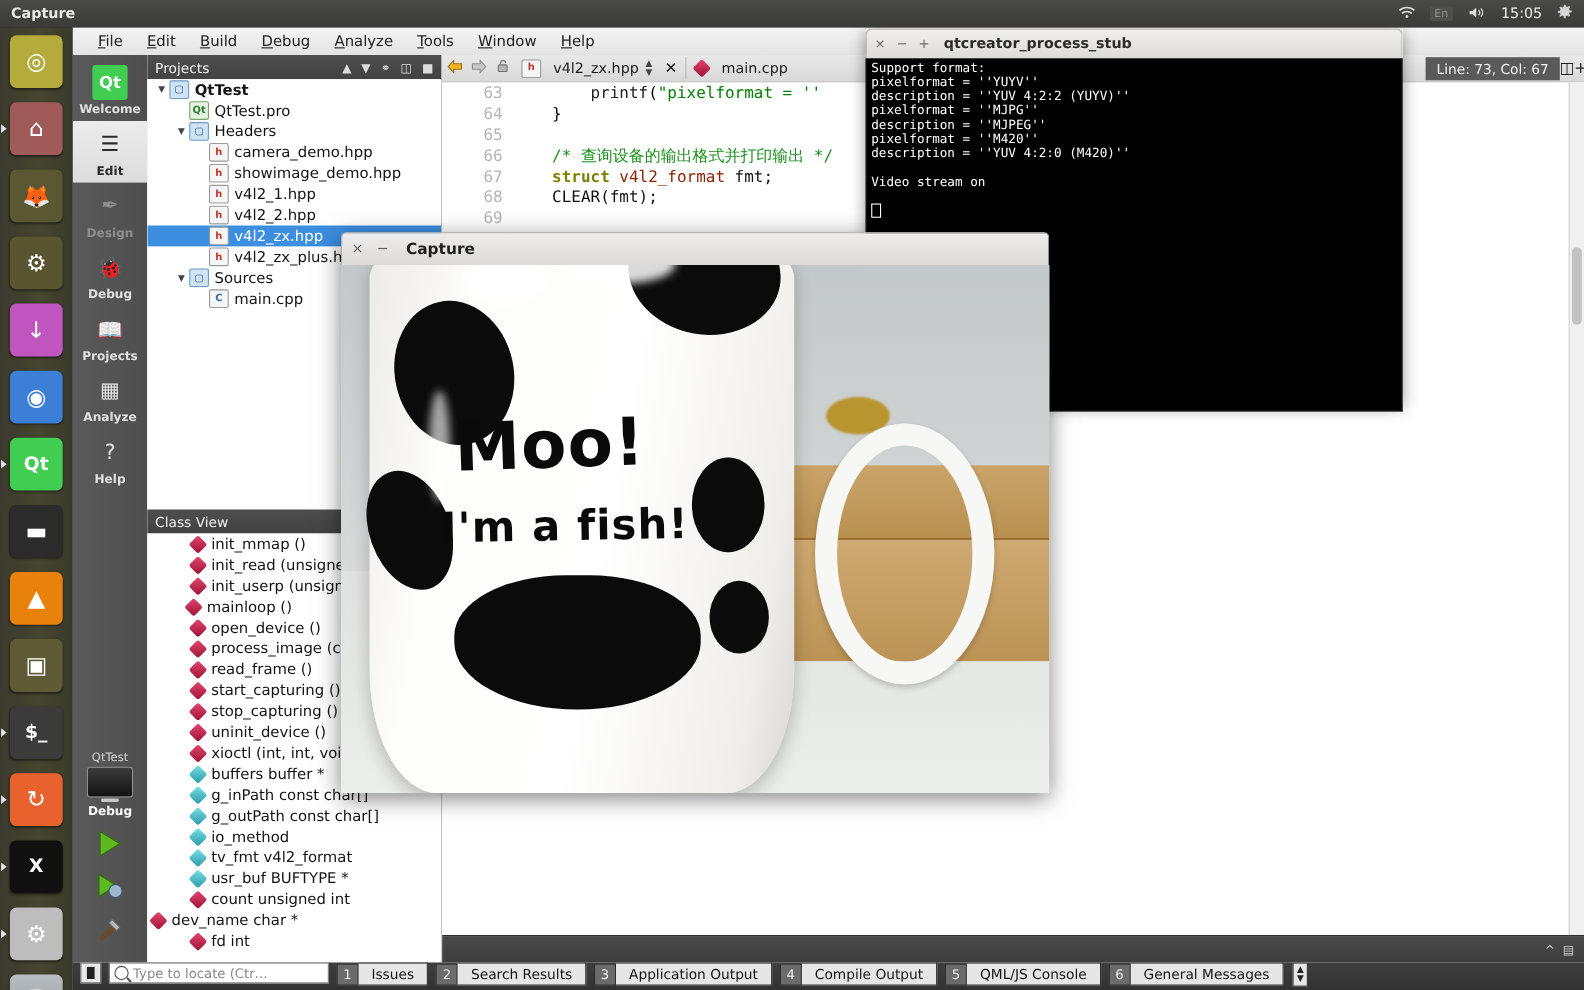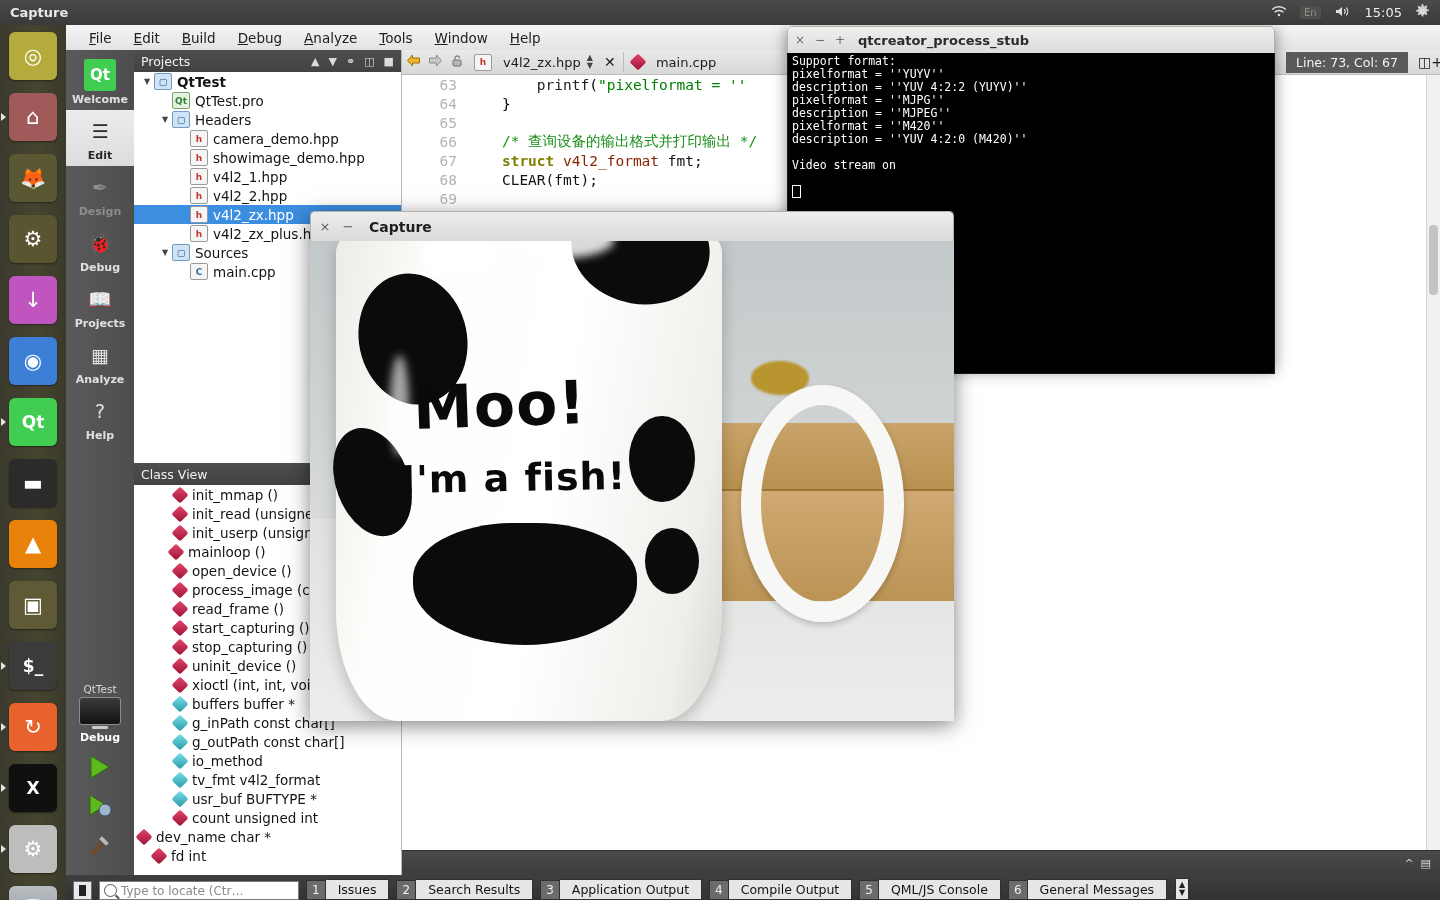--- a/index.html
+++ b/index.html
@@ -78,42 +78,42 @@
   .d-cyan{background:linear-gradient(135deg,#79e0e8,#2b9aa8);}
 
   
   #editorarea{flex:1;display:flex;flex-direction:column;background:#efefef;min-width:0;}
   #edtoolbar{height:24px;background:linear-gradient(to bottom,#e9e9e9,#d8d8d8);
     border-bottom:1px solid #bcbcbc;display:flex;align-items:center;font-size:13px;color:#1c1c1c;}
   .nav-arrow{width:22px;text-align:center;font-size:14px;}
   .tabsel{display:flex;align-items:center;gap:6px;padding:0 6px;height:24px;}
   .combo-arrows{font-size:8px;line-height:8px;color:#444;}
   .tab-sep{width:1px;height:20px;background:#bcbcbc;margin:0 2px;}
-  #lineinfo{margin-left:auto;display:flex;align-items:center;gap:10px;height:24px;}
+  #lineinfo{margin-left:auto;display:flex;align-items:center;height:24px;}
   .li-box{background:#5a5a5a;color:#f2f2f2;padding:3px 10px;font-size:12.5px;}
   #code{flex:1;background:#fff;position:relative;overflow:hidden;font-family:"DejaVu Sans Mono","Liberation Mono",monospace;font-size:14.5px;}
   .cline{height:19px;display:flex;align-items:center;white-space:pre;}
   .gutter{width:55px;text-align:right;padding-right:10px;color:#b4b4b4;background:#fff;flex:none;}
   .k-kw{color:#808000;font-weight:bold;}
   .k-str{color:#008000;}
   .k-cmt{color:#1a8f1a;}
   .k-fn{color:#222;}
   .k-typ{color:#8b2500;}
   .k-id{color:#111;}
   #edscroll{position:absolute;right:0;top:0;width:13px;height:100%;background:#f0f0f0;border-left:1px solid #d4d4d4;}
   #edscroll .thumb{position:absolute;top:150px;left:2px;width:9px;height:70px;background:#c3c3c3;border-radius:4px;}
 
   
   #outbar{height:24px;background:linear-gradient(to bottom,#4a4a4a,#3d3d3d);
     display:flex;align-items:center;border-top:1px solid #2e2e2e;}
   .out-ctrl{display:flex;align-items:center;gap:7px;margin-left:auto;padding-right:9px;color:#d6d6d6;font-size:11px;}
 
   
   #statusbar{position:absolute;left:66px;top:875px;width:1374px;height:25px;
-    background:linear-gradient(to bottom,#3e3e3e,#323232);display:flex;align-items:flex-end;z-index:12;}
+    background:linear-gradient(to bottom,#3e3e3e,#323232);display:flex;align-items:flex-start;z-index:12;}
   .sb-sq{width:17px;height:17px;margin:0 7px;background:#e9e9e9;border:1px solid #6a6a6a;
     display:flex;align-items:center;justify-content:center;}
   .sb-sq i{width:7px;height:11px;background:#222;display:block;}
   #locator{width:190px;height:17px;background:#fff;border:1px solid #7b7b7b;
     display:flex;align-items:center;padding:0 4px;font-size:12px;color:#8a8a8a;}
   .magn{width:11px;height:11px;border:1.6px solid #555;border-radius:50%;margin-right:4px;position:relative;flex:none;}
   .magn:after{content:"";position:absolute;right:-4px;bottom:-2px;width:5px;height:1.6px;background:#555;transform:rotate(45deg);}
   .pane-btn{display:flex;align-items:center;margin-left:7px;}
   .pane-num{background:#6b6b6b;color:#f0f0f0;font-size:12px;padding:2px 5px;border:1px solid #2f2f2f;}
   .pane-lbl{background:#e6e6e6;color:#141414;font-size:12.5px;padding:2px 12px;border:1px solid #2f2f2f;border-left:none;}
@@ -463,21 +463,21 @@
             <span>usr_buf BUFTYPE *</span>
           </div>
           <div class="trow" style="padding-left: 40px;">
             <span class="diamond d-red"></span>
             <span>count unsigned int</span>
           </div>
           <div class="trow" style="">
             <span class="diamond d-red"></span>
             <span>dev_name char *</span>
           </div>
-          <div class="trow" style="padding-left: 19px;">
+          <div class="trow" style="padding-left: 40px;">
             <span class="diamond d-red"></span>
             <span>fd int</span>
           </div>
         </div>
     </div>
 
     <div id="editorarea">
       <div id="edtoolbar">
         <span class="nav-arrow">
           <svg width="15" height="13" viewBox="0 0 15 13">

